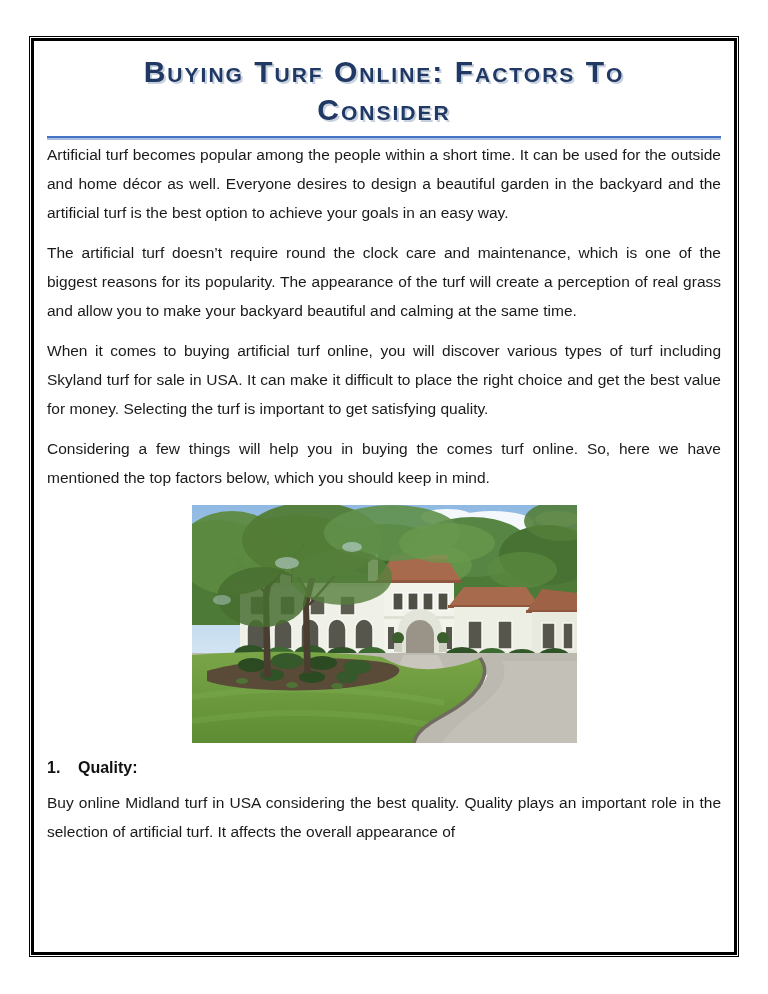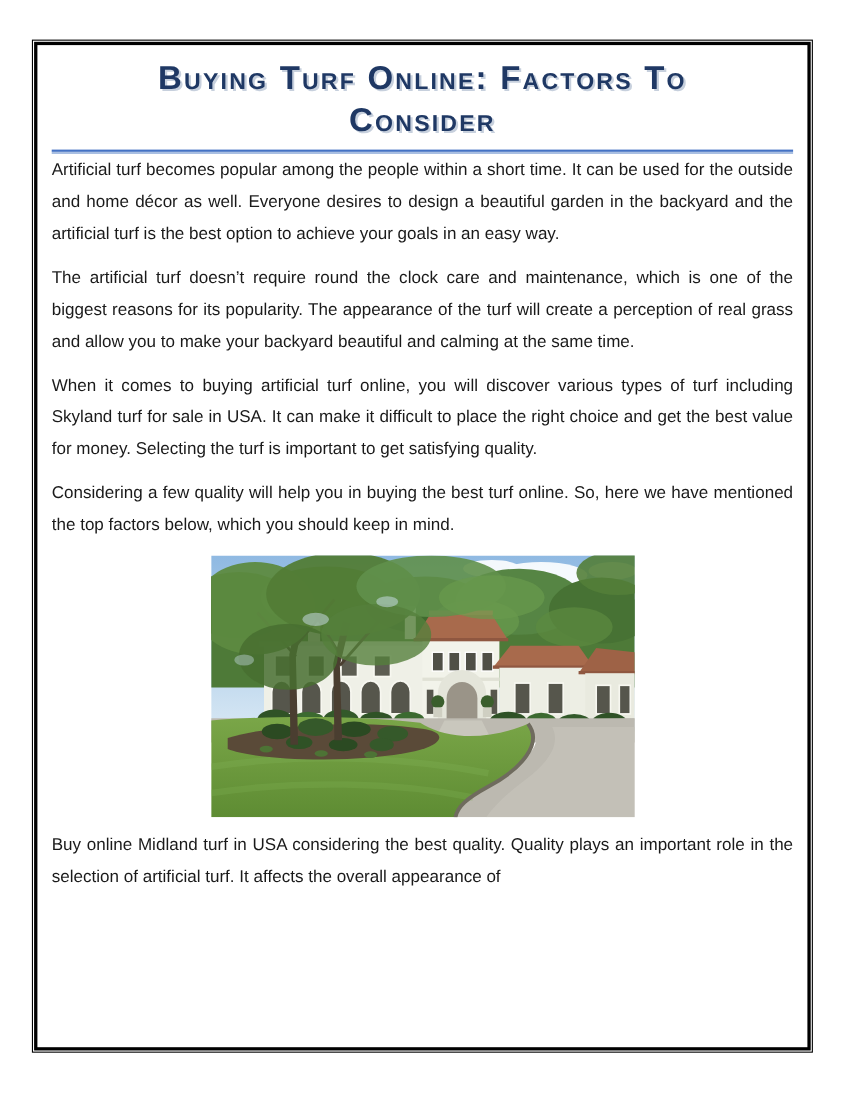--- a/index.html
+++ b/index.html
@@ -72,21 +72,21 @@
 <div class="page-frame">
   <div class="page-frame-inner">
     <div class="content">
 
       <h1 class="doc-title">Buying Turf Online: Factors To Consider</h1>
       <div class="title-rule"></div>
 
       <p class="body-para">Artificial turf becomes popular among the people within a short time. It can be used for the outside and home décor as well. Everyone desires to design a beautiful garden in the backyard and the artificial turf is the best option to achieve your goals in an easy way.</p>
       <p class="body-para">The artificial turf doesn’t require round the clock care and maintenance, which is one of the biggest reasons for its popularity. The appearance of the turf will create a perception of real grass and allow you to make your backyard beautiful and calming at the same time.</p>
       <p class="body-para">When it comes to buying artificial turf online, you will discover various types of turf including Skyland turf for sale in USA. It can make it difficult to place the right choice and get the best value for money. Selecting the turf is important to get satisfying quality.</p>
-      <p class="body-para">Considering a few quality will help you in buying the best turf online. So, here we have mentioned the top factors below, which you should keep in mind.</p>
+      <p class="body-para">Considering a few things will help you in buying the comes turf online. So, here we have mentioned the top factors below, which you should keep in mind.</p>
 
       <figure class="photo">
         <svg width="385" height="238" viewBox="0 0 385 238">
           <defs>
             <linearGradient id="skyg" x1="0" y1="0" x2="0" y2="1">
               <stop offset="0" stop-color="#8fb9e2"></stop>
               <stop offset="1" stop-color="#d8e8f4"></stop>
             </linearGradient>
             <linearGradient id="lawng" x1="0" y1="0" x2="0" y2="1">
               <stop offset="0" stop-color="#7aa648"></stop>
@@ -223,18 +223,21 @@
             <ellipse cx="150" cy="72" rx="50" ry="28" fill="#55803c" opacity="0.8"></ellipse>
             <ellipse cx="255" cy="38" rx="48" ry="20" fill="#6a9a4d" opacity="0.7"></ellipse>
             <ellipse cx="95" cy="58" rx="12" ry="6" fill="#cfe2f0" opacity="0.5"></ellipse>
             <ellipse cx="160" cy="42" rx="10" ry="5" fill="#cfe2f0" opacity="0.5"></ellipse>
             <ellipse cx="30" cy="95" rx="9" ry="5" fill="#cfe2f0" opacity="0.4"></ellipse>
             <ellipse cx="370" cy="16" rx="38" ry="20" fill="#537e38" opacity="0.9"></ellipse>
           </g>
         </svg>
       </figure>
 
+      <h2 class="sec-heading">
+        <span class="sec-num">1.</span><span>Quality:</span>
+      </h2>
 
       <p class="body-para">Buy online Midland turf in USA considering the best quality. Quality plays an important role in the selection of artificial turf. It affects the overall appearance of</p>
 
     </div>
   </div>
 </div>
 
 </body></html>

